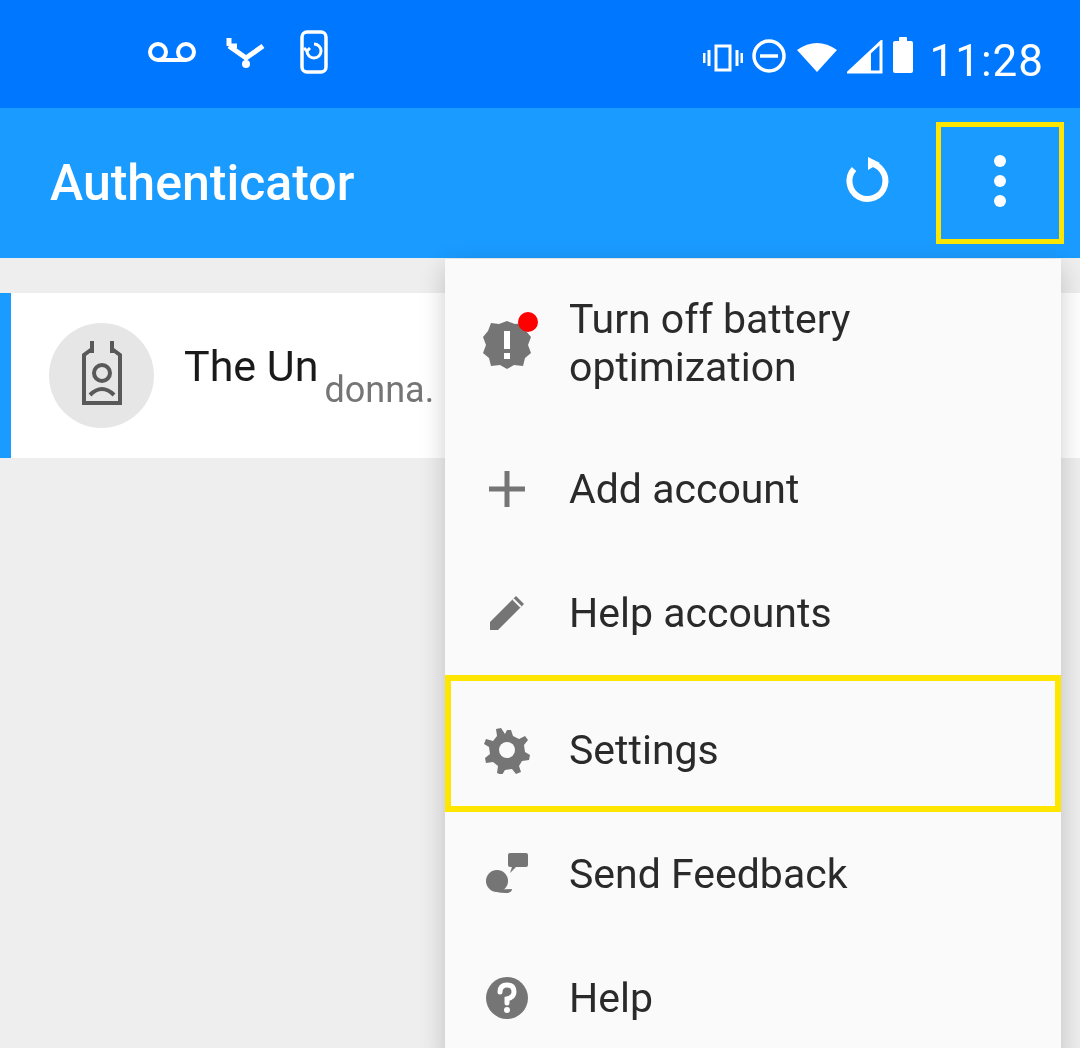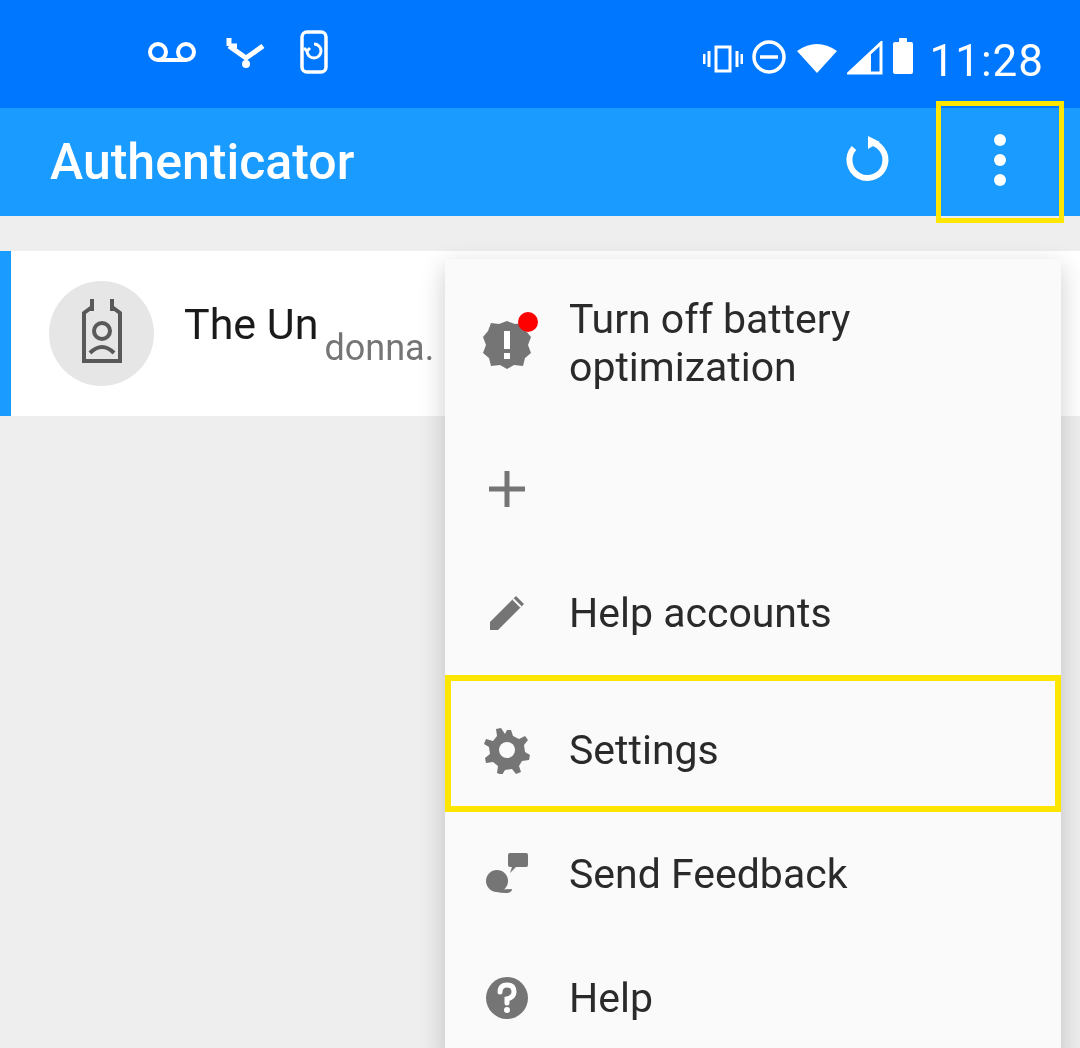--- a/index.html
+++ b/index.html
@@ -24,33 +24,33 @@
       padding: 0 36px 0 148px;
       color: white;
     }
     .status-left {
       display: flex;
       align-items: center;
       gap: 30px;
     }
     .status-right {
       display: flex;
-      align-items: center;
+      align-items: flex-start;
       gap: 8px;
       font-size: 42px;
       font-weight: 400;
       margin-top: 13px;
     }
     .status-time {
       font-size: 44px;
       margin-left: 6px;
       letter-spacing: 1px;
     }
     .app-bar {
-      height: 108px;
+      height: 150px;
       background: #1a9bff;
       display: flex;
       align-items: center;
       justify-content: space-between;
       padding: 0 16px 0 50px;
     }
     .app-title {
       color: white;
       font-size: 50px;
       font-weight: 500;
@@ -275,20 +275,21 @@
     <div class="menu-label">Turn off battery optimization</div>
   </div>
 
   <div class="menu-item">
     <div class="menu-icon">
       <svg width="44" height="44" viewBox="0 0 44 44">
           <line x1="22" y1="4" x2="22" y2="40" stroke="#757575" stroke-width="5"></line>
           <line x1="4" y1="22" x2="40" y2="22" stroke="#757575" stroke-width="5"></line>
         </svg>
     </div>
+    <div class="menu-label">Add account</div>
   </div>
 
   <div class="menu-item">
     <div class="menu-icon">
       <svg width="46" height="46" viewBox="0 0 46 46">
           <path d="M 6 40 L 6 32 L 32 6 L 40 14 L 14 40 Z" fill="#757575"></path>
           <line x1="29" y1="9" x2="37" y2="17" stroke="#fafafa" stroke-width="2"></line>
         </svg>
     </div>
     <div class="menu-label">Help accounts</div>

